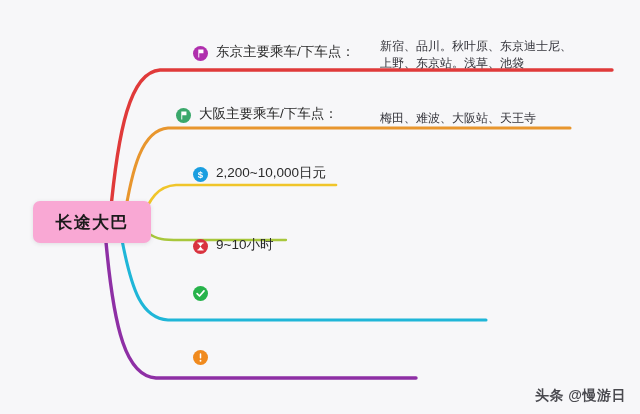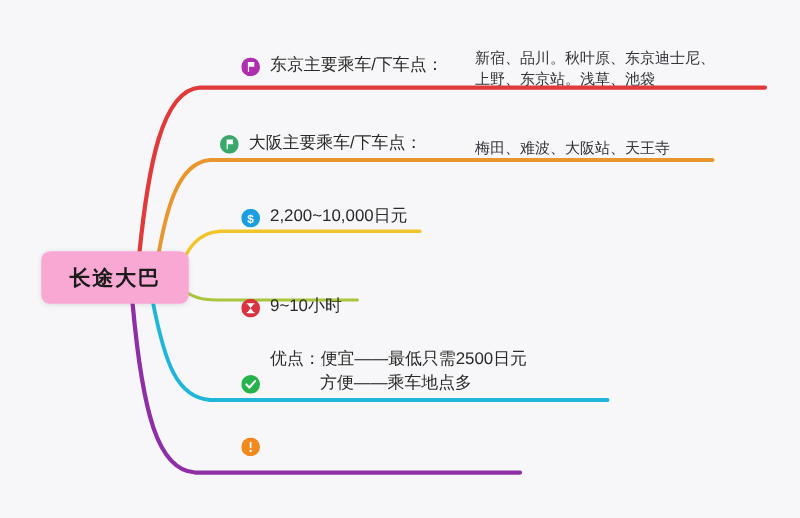--- a/index.html
+++ b/index.html
@@ -173,30 +173,27 @@
     <span class="topic-text">9~10小时</span>
   </div>
 
   <div class="topic" style="left:193px; top:277px;">
     <span class="topic-icon" style="margin-top:9px;">
       <svg width="15" height="15" viewBox="0 0 15 15">
         <circle cx="7.5" cy="7.5" r="7.5" fill="#27b34b"></circle>
         <path d="M4.1 7.6 L6.5 10.0 L11.0 4.9" fill="none" stroke="#ffffff" stroke-width="1.7" stroke-linecap="round" stroke-linejoin="round"></path>
       </svg>
     </span>
-    <span class="topic-text">
-      <span>优点：便宜——最低只需2500日元</span>
-      <span class="line2 indent-2">方便——乘车地点多</span>
-    </span>
   </div>
 
   <div class="topic" style="left:193px; top:350px;">
     <span class="topic-icon">
       <svg width="15" height="15" viewBox="0 0 15 15">
         <circle cx="7.5" cy="7.5" r="7.5" fill="#f08a1e"></circle>
         <rect x="6.75" y="3.3" width="1.5" height="5.2" rx="0.7" fill="#ffffff"></rect>
         <circle cx="7.5" cy="10.7" r="0.95" fill="#ffffff"></circle>
       </svg>
     </span>
   </div>
 
+  <div class="watermark">头条 @慢游日</div>
 
 </div>
 
 </body></html>

